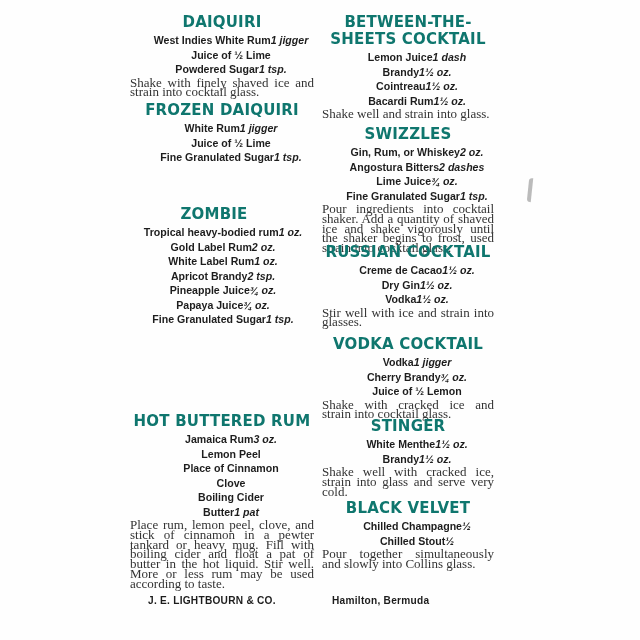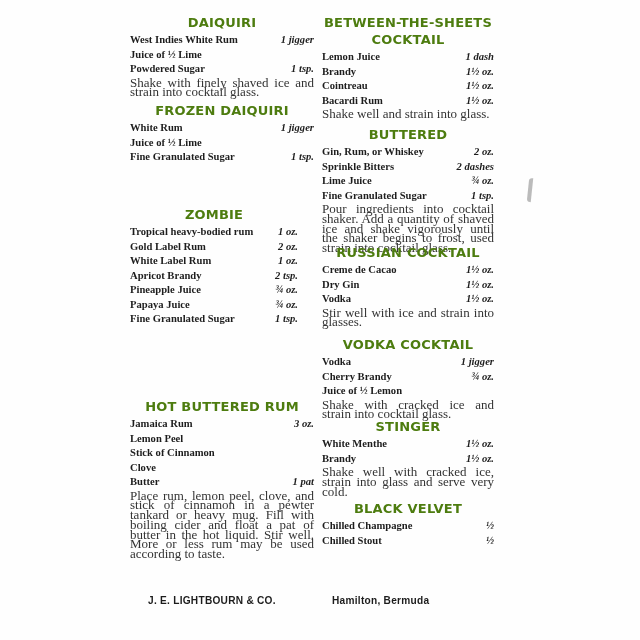--- a/index.html
+++ b/index.html
@@ -4,27 +4,27 @@
   <style>
     html, body { margin: 0; padding: 0; background: #ffffff; }
     body { width: 640px; height: 640px; position: relative; overflow: hidden; color: #1a1a1a; }
     .page { position: absolute; left: 0; top: 0; width: 640px; height: 640px; background: #fefefe; }
     .col { position: absolute; top: 14px; width: 184px; }
     .col-left { left: 130px; }
     .col-right { left: 322px; width: 172px; }
     .recipe { margin-bottom: 0; position: relative; }
     .title {
       font-family: "DejaVu Sans", sans-serif; font-weight: bold;
-      font-size: 13px; text-align: center; letter-spacing: 0.2px;
-      line-height: 17px; color: #4d7c0f; margin: 0 0 2px 0;
+      font-size: 15px; text-align: center; letter-spacing: 0.2px;
+      line-height: 17px; color: #0f766e; margin: 0 0 2px 0;
     }
     .ing {
-      display: flex; justify-content: space-between; align-items: baseline;
-      font-family: Liberation Serif, serif; font-weight: bold;
-      font-size: 10.6px; line-height: 14.5px; color: #1d1d1d; white-space: nowrap;
+      display: flex; justify-content: center; align-items: baseline;
+      font-family: Liberation Sans, sans-serif; font-weight: bold;
+      font-size: 10.6px; line-height: 14.5px; color: #1d1d1d; white-space: nowrap; margin-left: 18px;
     }
     .ing .amt { font-style: italic; }
     .note {
       font-family: "Liberation Serif", serif; font-size: 13px;
       line-height: 9.8px; color: #333; text-align: justify; margin-top: 1px;
     }
     .footer {
       position: absolute; top: 594px;
       font-family: "Liberation Sans", sans-serif; font-weight: bold;
       font-size: 11.5px; color: #1c1c1c; letter-spacing: 0.3px;
@@ -95,36 +95,40 @@
         </div>
         <div class="ing">
           <span>Papaya Juice</span>
           <span class="amt">¾ oz.</span>
         </div>
         <div class="ing">
           <span>Fine Granulated Sugar</span>
           <span class="amt">1 tsp.</span>
         </div>
       </div>
-      <div class="recipe" style="position: absolute; left: 0px; right: 0px; top: 384px;">
+      <div class="recipe" style="position: absolute; left: 0px; right: 0px; top: 399px;">
         <div class="title">HOT BUTTERED RUM</div>
         <div class="ing">
           <span>Jamaica Rum</span>
           <span class="amt">3 oz.</span>
         </div>
         <div class="ing">
           <span>Lemon Peel</span>
           <span class="amt"></span>
         </div>
         <div class="ing">
-          <span>Stick of Cinnamon</span>
+          <span>Place of Cinnamon</span>
           <span class="amt"></span>
         </div>
         <div class="ing">
           <span>Clove</span>
+          <span class="amt"></span>
+        </div>
+        <div class="ing">
+          <span>Boiling Cider</span>
           <span class="amt"></span>
         </div>
         <div class="ing">
           <span>Butter</span>
           <span class="amt">1 pat</span>
         </div>
         <div class="note">Place rum, lemon peel, clove, and stick of cinnamon in a pewter tankard or heavy mug. Fill with boiling cider and float a pat of butter in the hot liquid. Stir well. More or less rum may be used according to taste.</div>
       </div>
     </div>
   <div class="col col-right">
@@ -142,27 +146,27 @@
           <span>Cointreau</span>
           <span class="amt">1½ oz.</span>
         </div>
         <div class="ing">
           <span>Bacardi Rum</span>
           <span class="amt">1½ oz.</span>
         </div>
         <div class="note">Shake well and strain into glass.</div>
       </div>
       <div class="recipe" style="position: absolute; left: 0px; right: 0px; top: 112px;">
-        <div class="title">BUTTERED</div>
+        <div class="title">SWIZZLES</div>
         <div class="ing">
           <span>Gin, Rum, or Whiskey</span>
           <span class="amt">2 oz.</span>
         </div>
         <div class="ing">
-          <span>Sprinkle Bitters</span>
+          <span>Angostura Bitters</span>
           <span class="amt">2 dashes</span>
         </div>
         <div class="ing">
           <span>Lime Juice</span>
           <span class="amt">¾ oz.</span>
         </div>
         <div class="ing">
           <span>Fine Granulated Sugar</span>
           <span class="amt">1 tsp.</span>
         </div>
@@ -215,18 +219,19 @@
       <div class="recipe" style="position: absolute; left: 0px; right: 0px; top: 486px;">
         <div class="title">BLACK VELVET</div>
         <div class="ing">
           <span>Chilled Champagne</span>
           <span class="amt">½</span>
         </div>
         <div class="ing">
           <span>Chilled Stout</span>
           <span class="amt">½</span>
         </div>
+        <div class="note">Pour together simultaneously and slowly into Collins glass.</div>
       </div>
     </div>
   <div class="mark"></div>
   <div class="footer" style="left:148px;">J. E. LIGHTBOURN &amp; CO.</div>
   <div class="footer" style="left:332px;">Hamilton, Bermuda</div>
 </div>
 
 </body></html>

